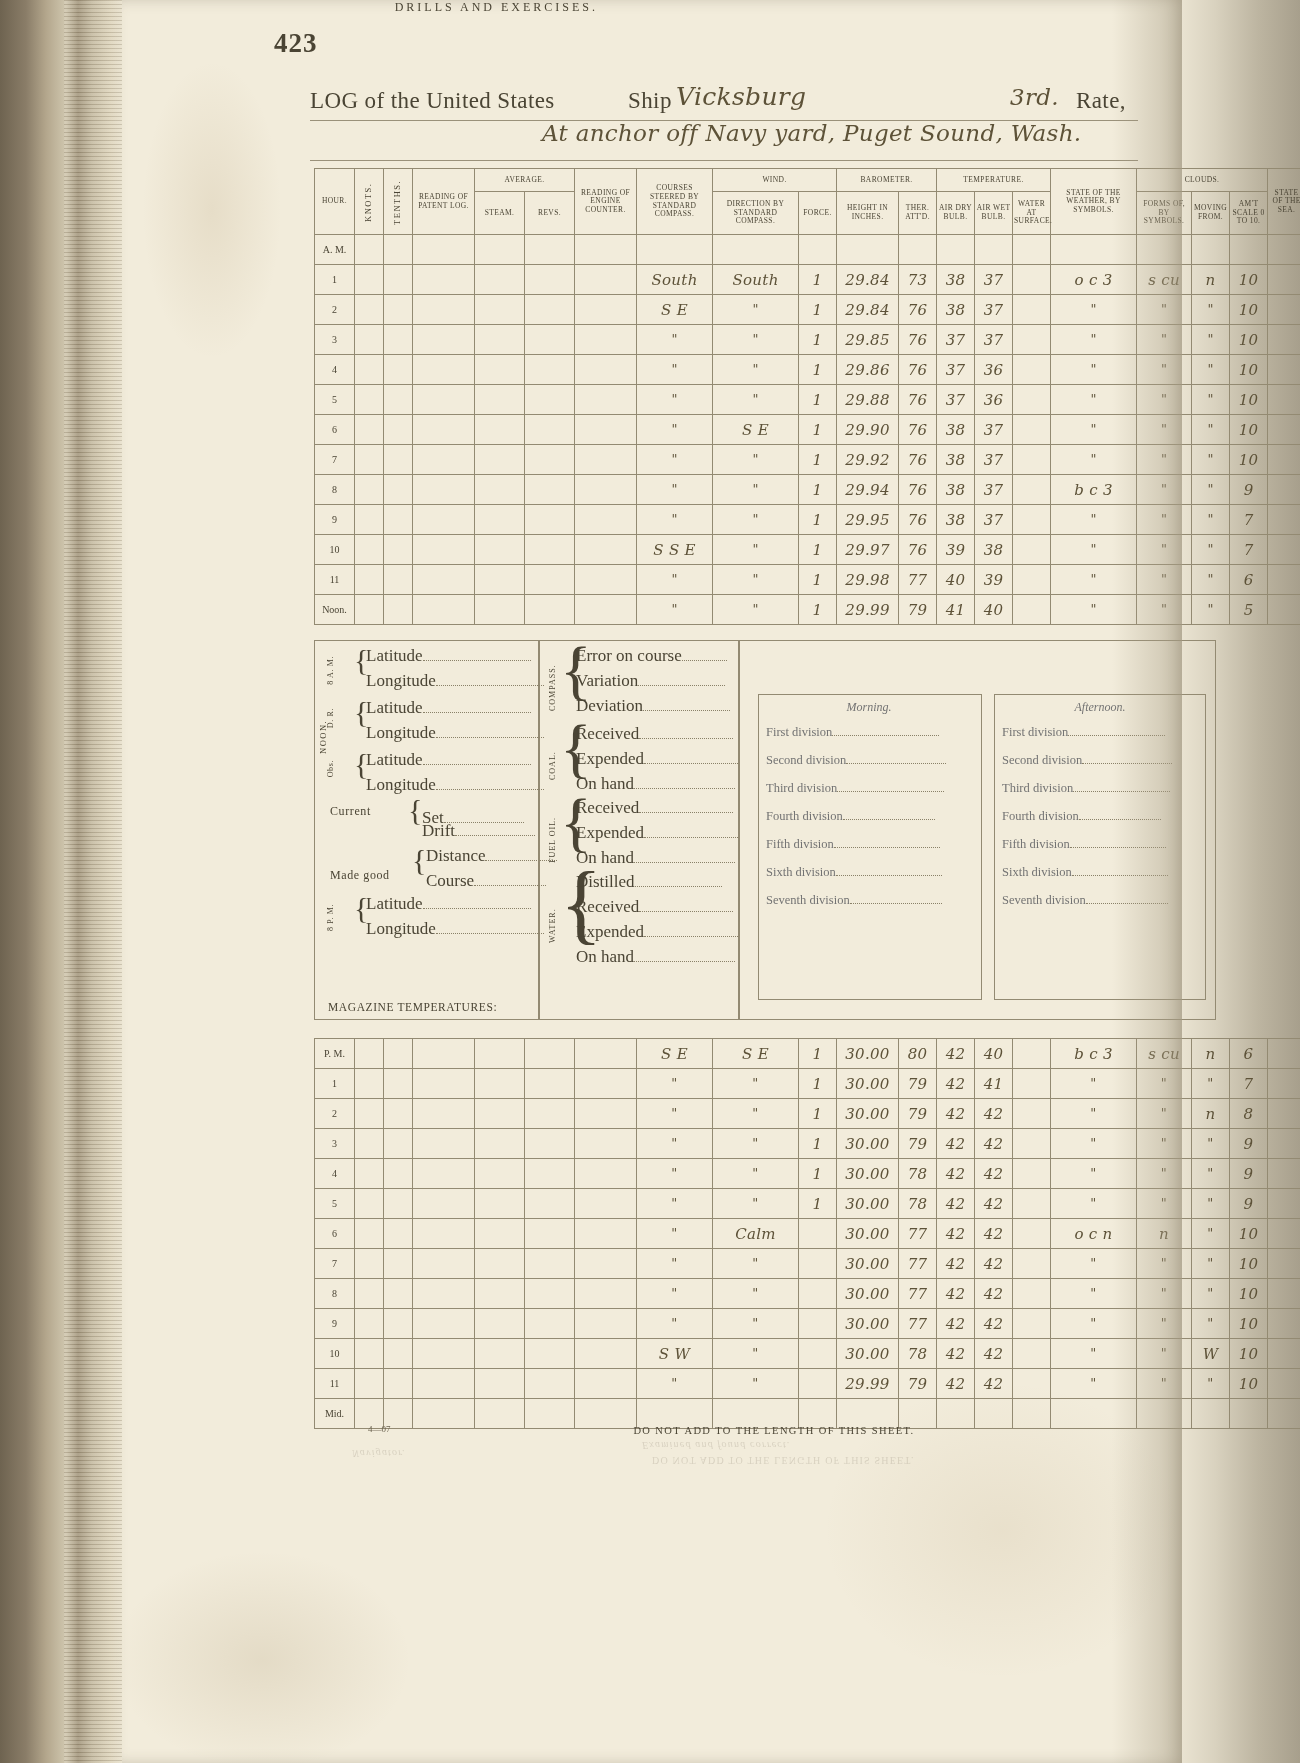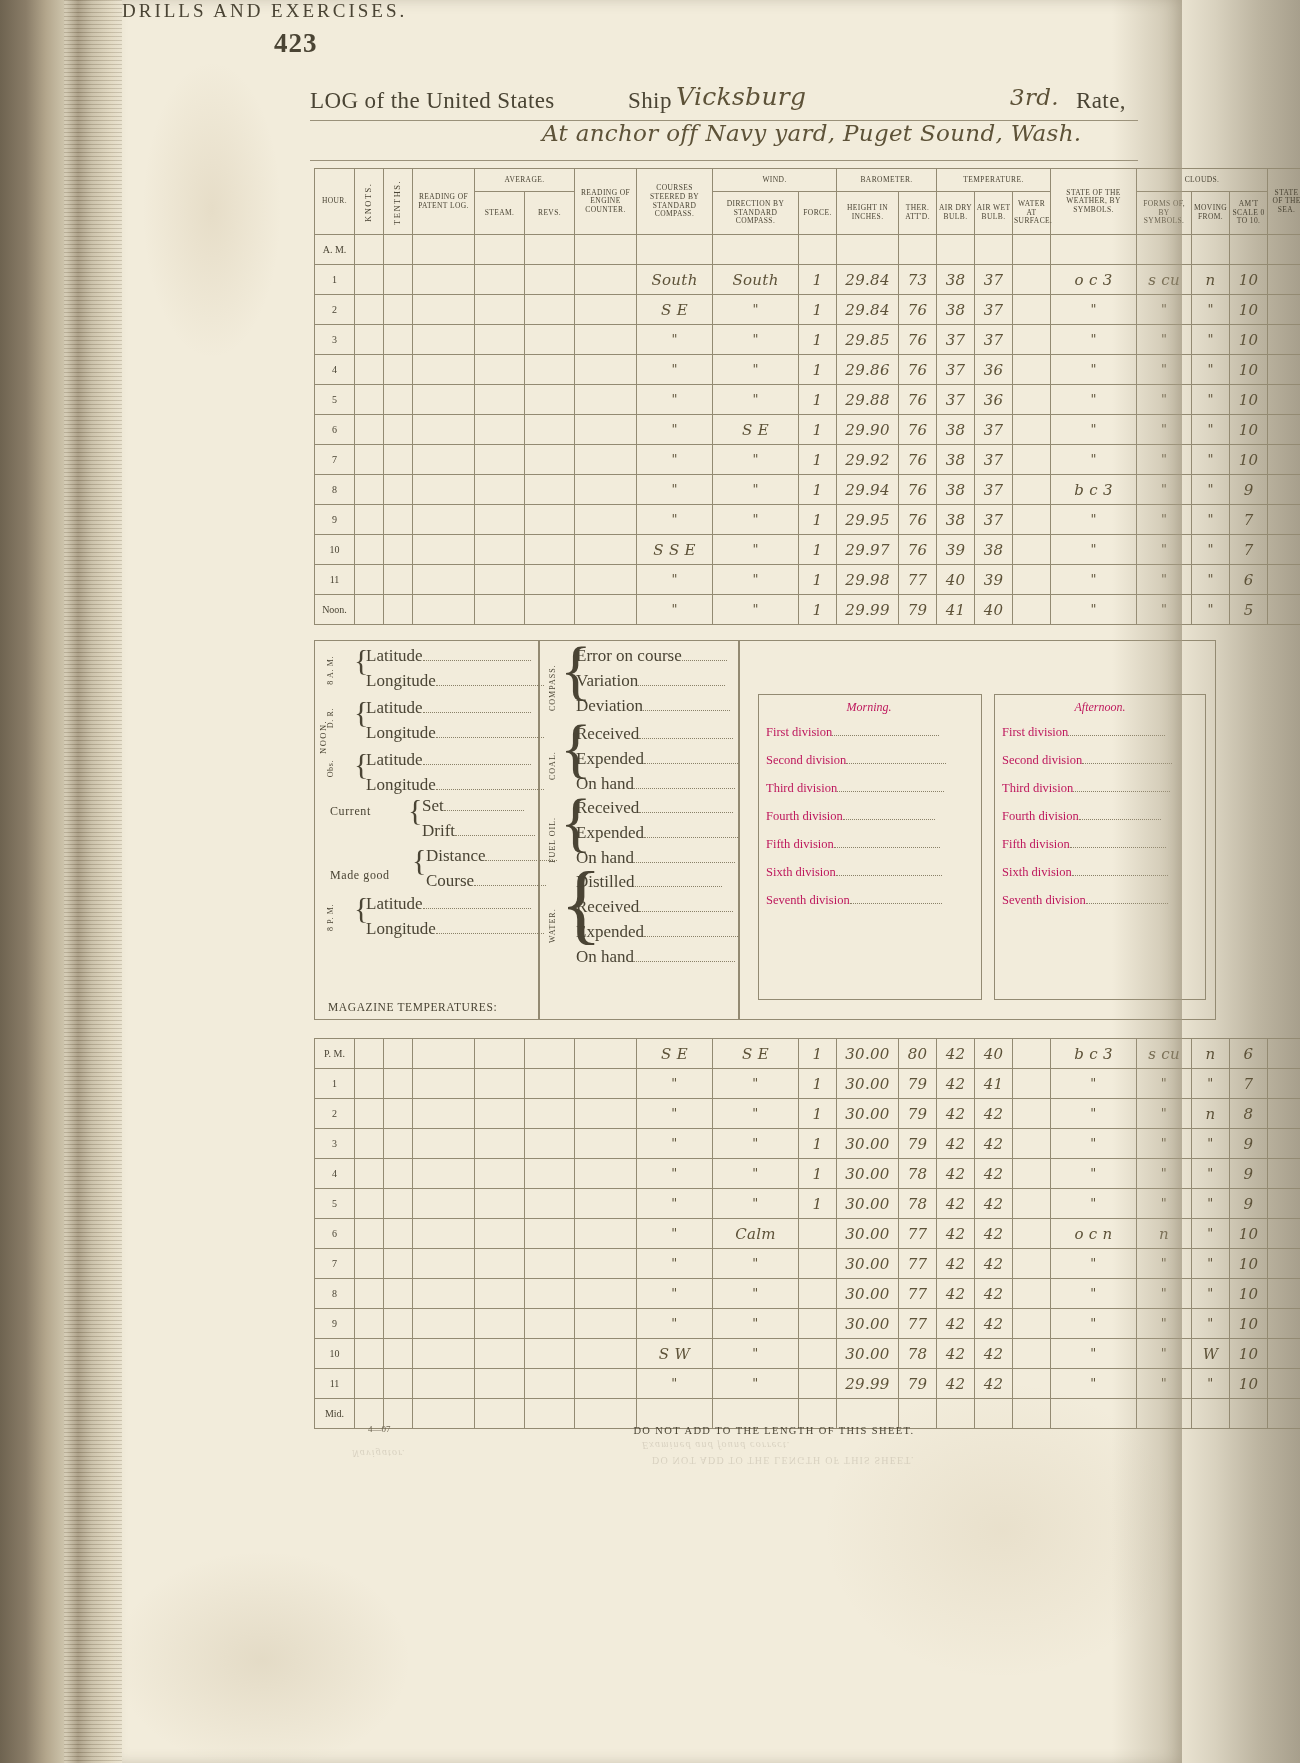--- a/index.html
+++ b/index.html
@@ -58,22 +58,22 @@
   .val{font-size:15px;text-align:center;}
   .ditto{font-size:13px;}
   
   .midbox{position:absolute;border:1px solid #938a72;}
   .leaderline{font-size:17px;color:#4a4434;white-space:nowrap;}
   .brace{font-size:26px;color:#4a4434;line-height:.8;}
   .vlabel{
     writing-mode:vertical-rl;transform:rotate(180deg);
     font-size:8.5px;letter-spacing:1.5px;color:#4a4434;text-align:center;
   }
-  #drillhdr{font-size:19px;letter-spacing:3px;text-align:left;color:#4a4434;}
-  .drillcol{position:absolute;font-size:12.5px;color:#be185d;}
+  #drillhdr{font-size:12px;letter-spacing:3px;text-align:right;color:#4a4434;}
+  .drillcol{position:absolute;font-size:12.5px;color:#737373;}
   .drillcol .ttl{text-align:center;font-style:italic;font-size:12px;margin-bottom:10px;}
   .drow{margin-bottom:13px;white-space:nowrap;}
   #footnote{position:absolute;font-size:10.5px;letter-spacing:1.4px;color:#4a4434;text-align:center;width:1060px;left:122px;}
   #formno{position:absolute;font-size:9px;color:#6b6350;}
   .ghost{position:absolute;color:rgba(90,80,60,.17);font-size:10px;letter-spacing:1.2px;transform:scaleY(-1);}
 </style>
 </head>
 <body>
 
 <div id="book">
@@ -470,21 +470,21 @@
         </div>
         <div style="position: absolute; left: 214px; top: 746px; width: 196px;">
           <div class="leaderline" style="position: absolute; left: -10px; top: 14px; font-size: 8px; letter-spacing: 0.6px; writing-mode: vertical-rl; transform: rotate(180deg);">Obs.</div>
           <div class="brace" style="position: absolute; left: 18px; top: 6px; font-size: 30px;">{</div>
           <div class="leaderline" style="position: absolute; left: 30px; top: 4px; white-space: nowrap;"><span>Latitude</span><span class="dots" style="display: inline-block; width: 108px;"></span></div>
           <div class="leaderline" style="position: absolute; left: 30px; top: 29px; white-space: nowrap;"><span>Longitude</span><span class="dots" style="display: inline-block; width: 108px;"></span></div>
         </div>
         <div style="position: absolute; left: 214px; top: 792px; width: 196px;">
           <div class="leaderline" style="position: absolute; left: -6px; top: 12px; font-size: 12px; letter-spacing: 0.6px; writing-mode: horizontal-tb; transform: none;">Current</div>
           <div class="brace" style="position: absolute; left: 72px; top: 6px; font-size: 30px;">{</div>
-          <div class="leaderline" style="position: absolute; left: 86px; top: 4px; white-space: nowrap;"><span>Set</span><span class="dots" style="display: inline-block; width: 80px;"></span></div>
+          <div class="leaderline" style="position: absolute; left: 86px; top: 16px; white-space: nowrap;"><span>Set</span><span class="dots" style="display: inline-block; width: 80px;"></span></div>
           <div class="leaderline" style="position: absolute; left: 86px; top: 29px; white-space: nowrap;"><span>Drift</span><span class="dots" style="display: inline-block; width: 80px;"></span></div>
         </div>
         <div style="position: absolute; left: 214px; top: 842px; width: 196px;">
           <div class="leaderline" style="position: absolute; left: -6px; top: 26px; font-size: 12px; letter-spacing: 0.6px; writing-mode: horizontal-tb; transform: none;">Made good</div>
           <div class="brace" style="position: absolute; left: 76px; top: 6px; font-size: 30px;">{</div>
           <div class="leaderline" style="position: absolute; left: 90px; top: 4px; white-space: nowrap;"><span>Distance</span><span class="dots" style="display: inline-block; width: 72px;"></span></div>
           <div class="leaderline" style="position: absolute; left: 90px; top: 29px; white-space: nowrap;"><span>Course</span><span class="dots" style="display: inline-block; width: 72px;"></span></div>
         </div>
         <div style="position: absolute; left: 214px; top: 890px; width: 196px;">
           <div class="leaderline" style="position: absolute; left: -10px; top: 14px; font-size: 8px; letter-spacing: 0.6px; writing-mode: vertical-rl; transform: rotate(180deg);">8 P. M.</div>

